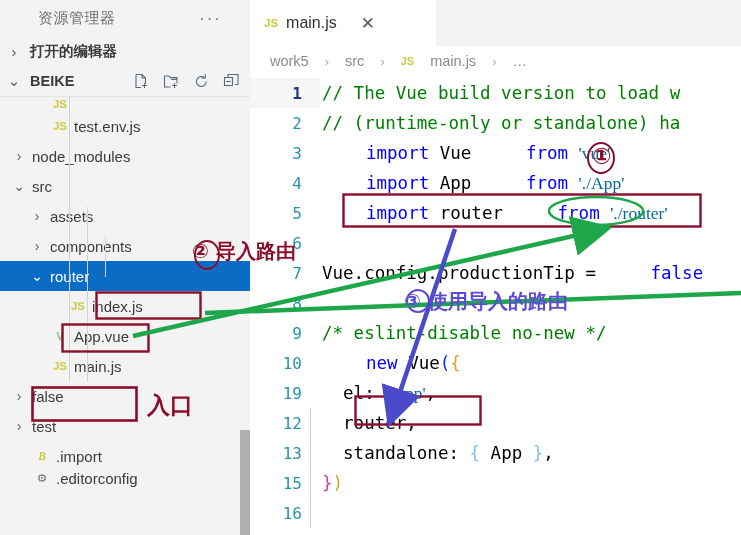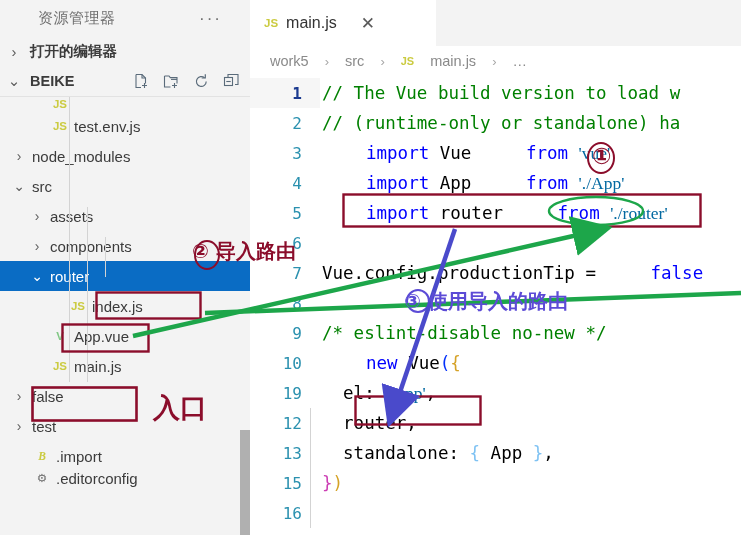--- a/index.html
+++ b/index.html
@@ -340,15 +340,15 @@
 
     <path d="M741,293 L205,313" fill="none" stroke="#1DA64A" stroke-width="4.5"></path>
 
     <path d="M455,229 L398,398" fill="none" stroke="#4A4ACB" stroke-width="4.5" marker-end="url(#ahB)"></path>
   </svg>
 
   <div id="annotexts" style="position:absolute;left:0;top:0;width:741px;height:535px;pointer-events:none;">
       <div class="anno-text" style="left: 592px; top: 143px; color: rgb(139, 13, 43); font-size: 23px;">①</div>
       <div class="anno-text" style="left: 192px; top: 238px; color: rgb(139, 13, 43); font-size: 20px;">② 导入路由</div>
       <div class="anno-text" style="left: 404px; top: 288px; color: rgb(92, 75, 214); font-size: 20px;">③ 使用导入的路由</div>
-      <div class="anno-text" style="left: 153px; top: 390px; color: rgb(139, 13, 43); font-size: 27px;">入口</div>
+      <div class="anno-text" style="left: 147px; top: 390px; color: rgb(139, 13, 43); font-size: 23px;">入口</div>
     </div>
 </div>
 
 </body></html>

